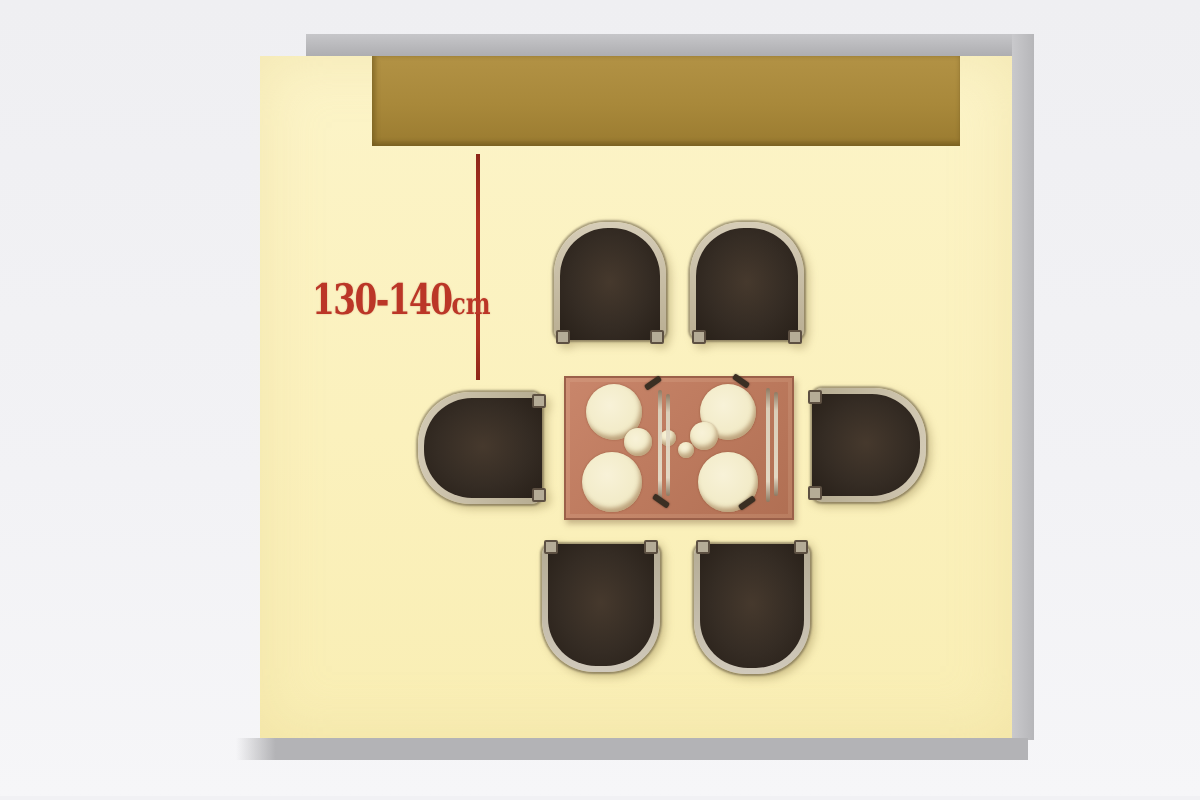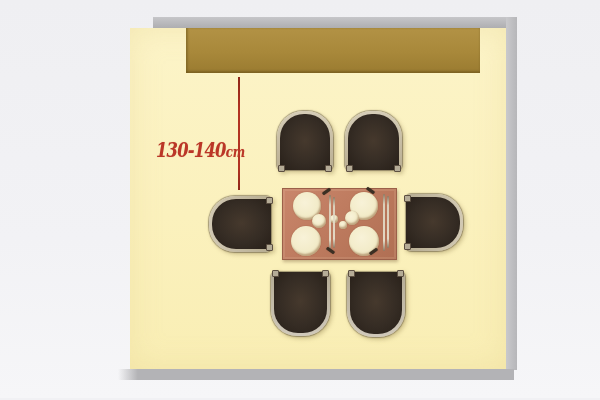--- a/index.html
+++ b/index.html
@@ -1,20 +1,19 @@
 <!DOCTYPE html>
 <html><head>
 <meta charset="utf-8">
 <style>
   html,body{margin:0;padding:0;background:#f1f1f4;}
   .stage{
     position:relative;width:600px;height:398px;overflow:hidden;
     background:linear-gradient(180deg,#efeff2 0%,#f2f2f5 60%,#f6f6f8 100%);
     font-family:"DejaVu Sans","Liberation Sans",sans-serif;
-    font-style:italic;
   }
   
   .strip{position:absolute;}
   .strip-top{background:linear-gradient(180deg,#c6c6c9 0%,#aeaeb1 100%);}
   .strip-right{background:linear-gradient(90deg,#c9c9cc 0%,#b6b6b9 100%);}
   .strip-bottom{background:linear-gradient(90deg,rgba(179,179,182,0) 0%,#b3b3b6 5%,#b3b3b6 100%);}
   
   .floor{
     position:absolute;
     background:linear-gradient(180deg,#fcf4c8 0%,#fbf1bd 55%,#f9eeb4 100%);

